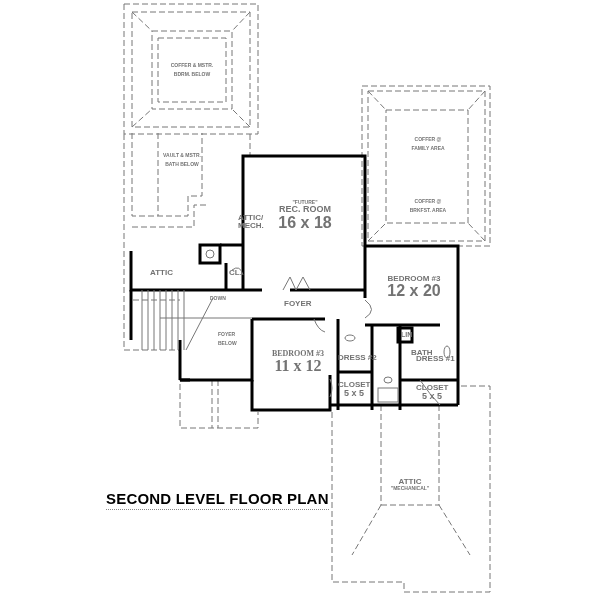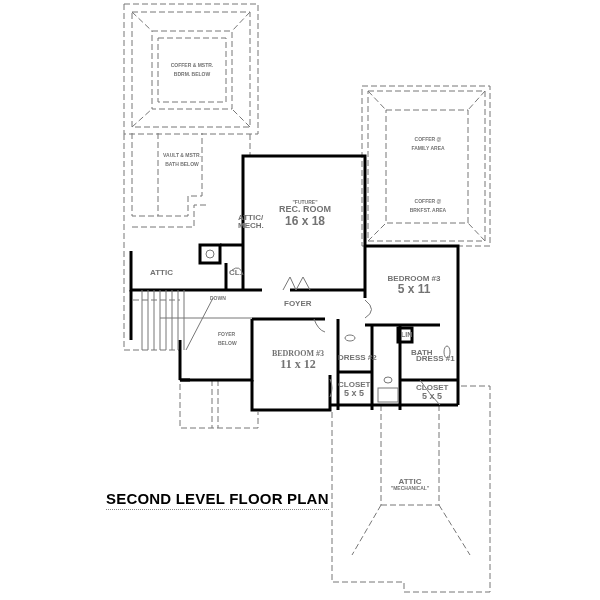--- a/index.html
+++ b/index.html
@@ -2,21 +2,21 @@
 <html><head>
 <meta charset="utf-8">
 <style>
   html, body { margin:0; padding:0; background:#ffffff; }
   body { width:600px; height:600px; position:relative; overflow:hidden; font-family:"Liberation Sans", sans-serif; }
   svg { position:absolute; left:0; top:0; }
   .lbl { position:absolute; font-family:"Liberation Sans", sans-serif; font-weight:bold; color:#737373; text-align:center; white-space:nowrap; line-height:1.05; }
   .tiny { font-size:5px; }
   .small { font-size:8px; }
   .med { font-size:9px; }
-  .big { font-size:12px; }
+  .big { font-size:16px; }
   .title { position:absolute; left:106px; top:470px; font-size:15px; font-weight:bold; letter-spacing:0.2px; border-bottom:1px dotted #888; padding-bottom:2px; font-family:"Liberation Sans", sans-serif;margin-top:20px; }
 </style>
 </head>
 <body>
 
 <svg width="600" height="600" viewBox="0 0 600 600">
   <g fill="none" stroke="#777" stroke-width="1" stroke-dasharray="6,3">
 
     <rect x="124" y="4" width="134" height="130"></rect>
     <rect x="132" y="12" width="118" height="115"></rect>
@@ -147,21 +147,21 @@
 <div class="lbl small" style="left:284px;top:300px;">FOYER</div>
 <div class="lbl tiny" style="left:210px;top:296px;">DOWN</div>
 
 <div class="lbl tiny" style="left:218px;top:332px;text-align:left;">
   <div>FOYER</div>
   <div style="margin-top:4px">BELOW</div>
 </div>
 
 <div class="lbl" style="left:384px;top:275px;width:60px;">
   <div class="small">BEDROOM #3</div>
-  <div class="big">5 x 11</div>
+  <div class="big">12 x 20</div>
 </div>
 
 <div class="lbl" style="left:268px;top:350px;width:60px;font-family:Liberation Serif, serif;">
   <div class="small">BEDROOM #3</div>
   <div class="big">11 x 12</div>
 </div>
 
 <div class="lbl small" style="left:338px;top:354px;">DRESS #2</div>
 <div class="lbl small" style="left:416px;top:355px;">DRESS #1</div>
 <div class="lbl small" style="left:401px;top:331px;font-size:7px;">LIN</div>

